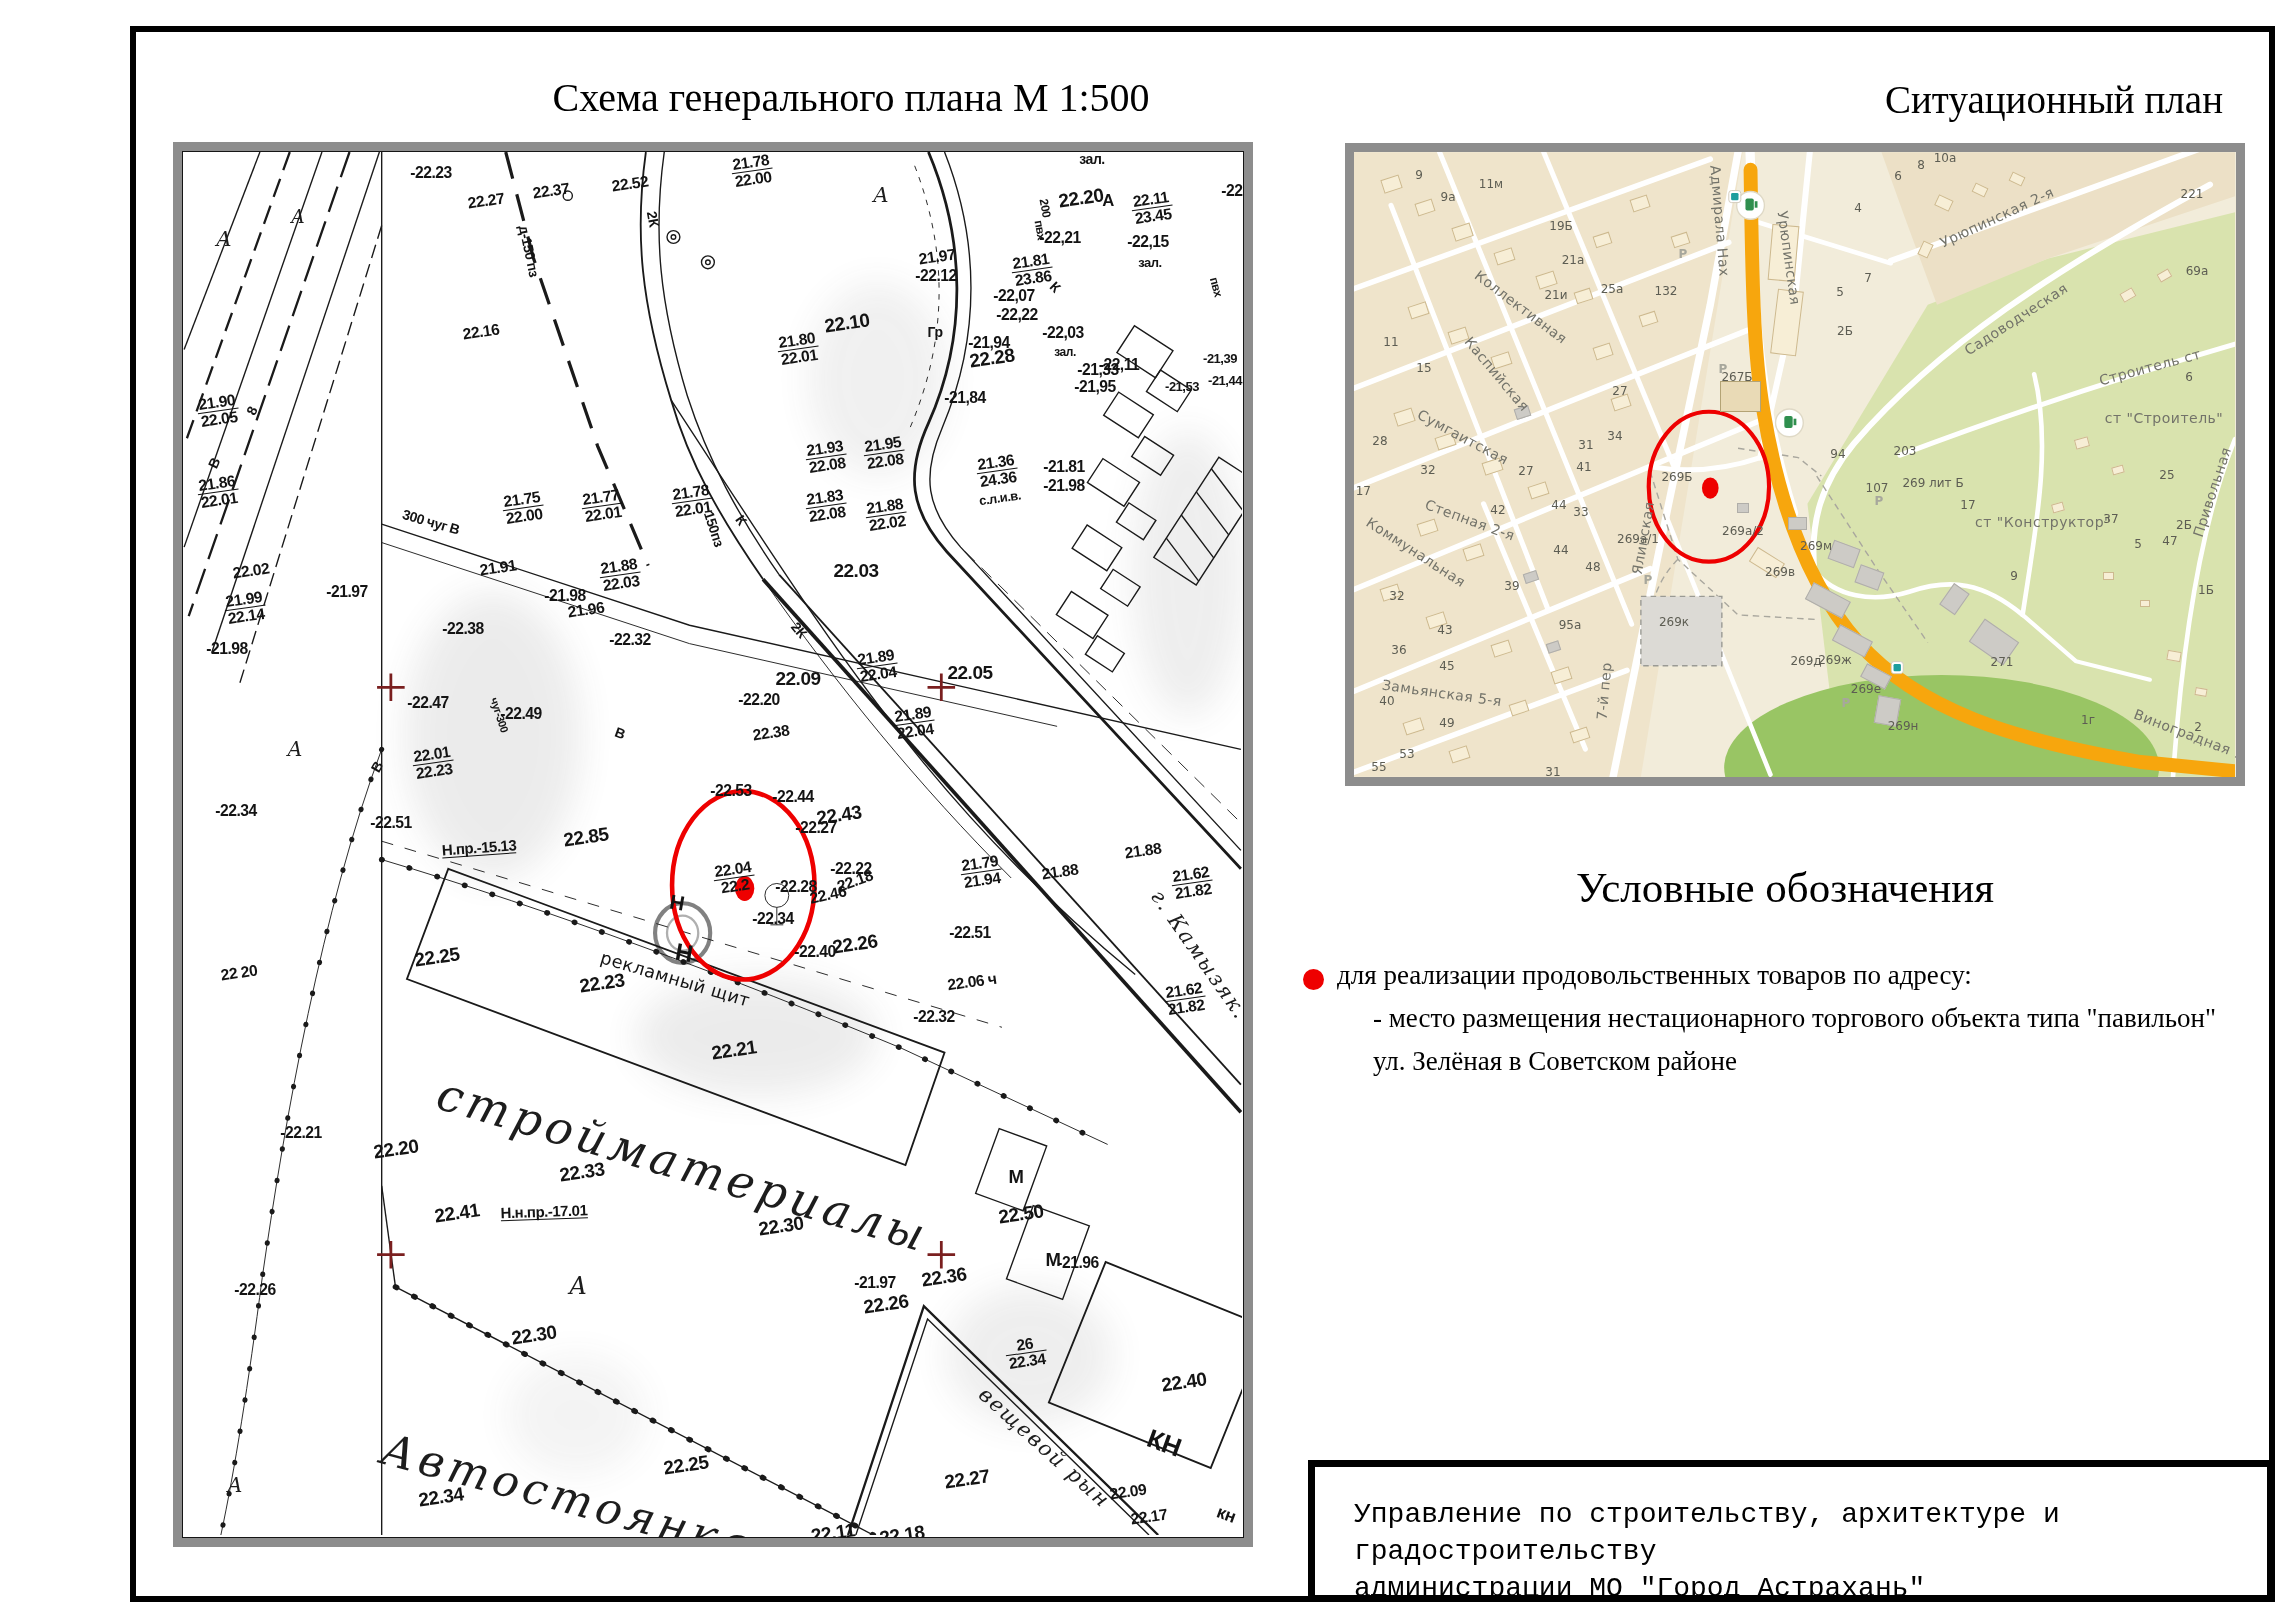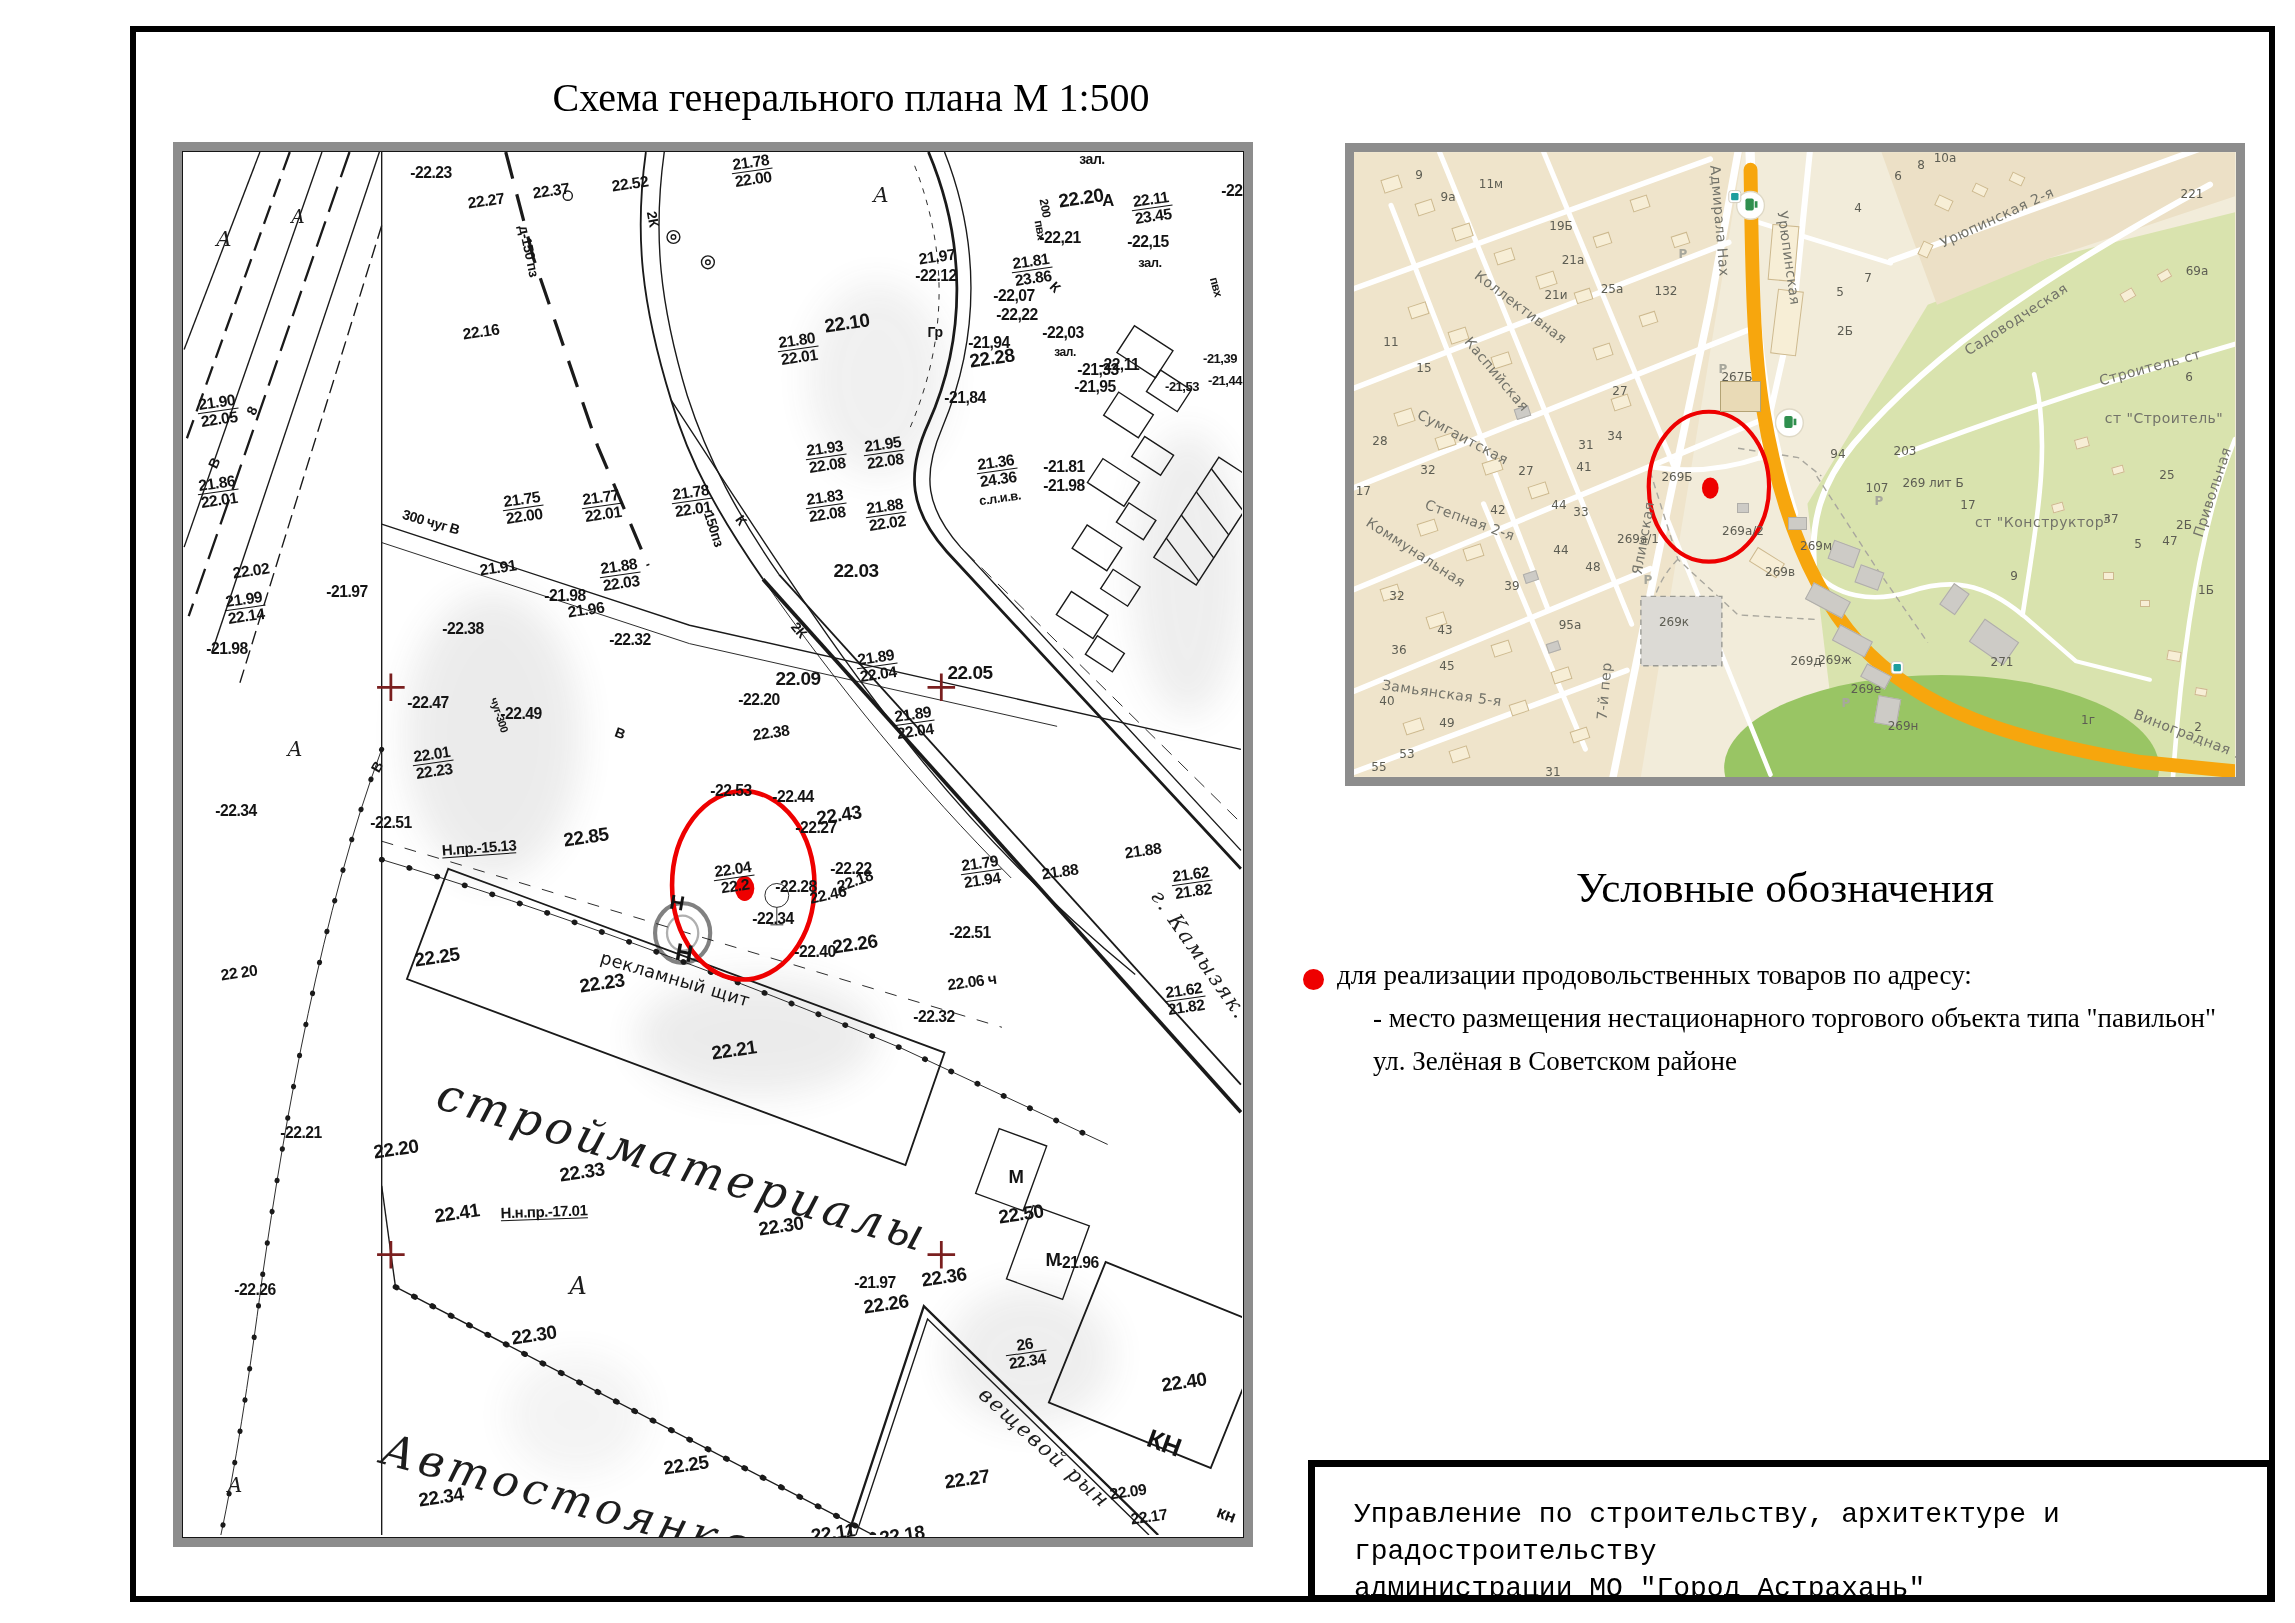--- a/index.html
+++ b/index.html
@@ -62,20 +62,21 @@
   .tb-row span{white-space:pre;}
 </style>
 </head>
 <body>
 
 <div class="page">
 
   <div class="outer-border"></div>
 
   <div class="title" id="title-left">Схема генерального плана М 1:500</div>
+  <div class="title" id="title-right">Ситуационный план</div>
 
   <div class="map-panel">
     <div class="map-inner" id="main-map">
       <div class="smudge" style="left:222px;top:440px;width:176px;height:287px;opacity:.10"></div>
       <div class="smudge" style="left:625px;top:130px;width:139px;height:194px;opacity:.08"></div>
       <div class="smudge" style="left:453px;top:824px;width:241px;height:120px;opacity:.10"></div>
       <div class="smudge" style="left:949px;top:278px;width:111px;height:287px;opacity:.09"></div>
       <div class="smudge" style="left:763px;top:1134px;width:167px;height:139px;opacity:.09"></div>
       <div class="smudge" style="left:324px;top:1203px;width:139px;height:120px;opacity:.06"></div>
 

